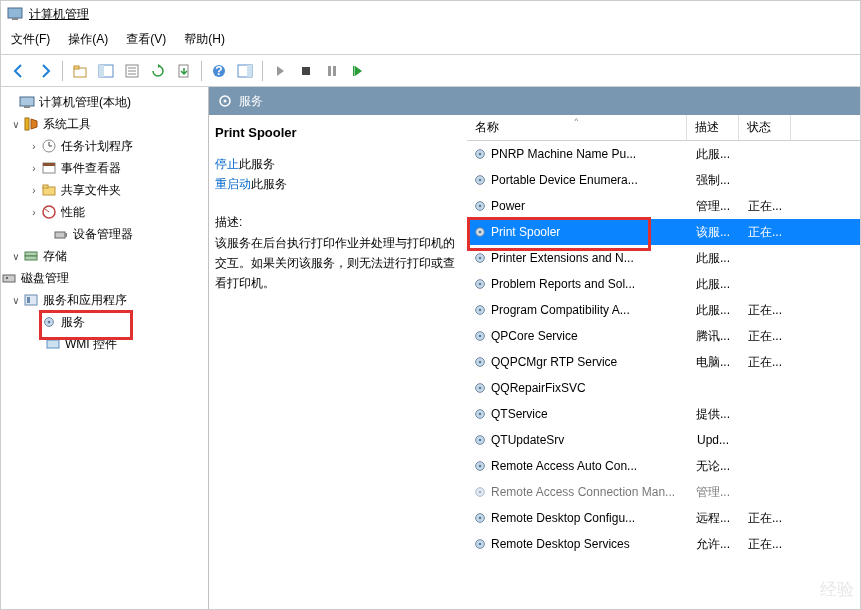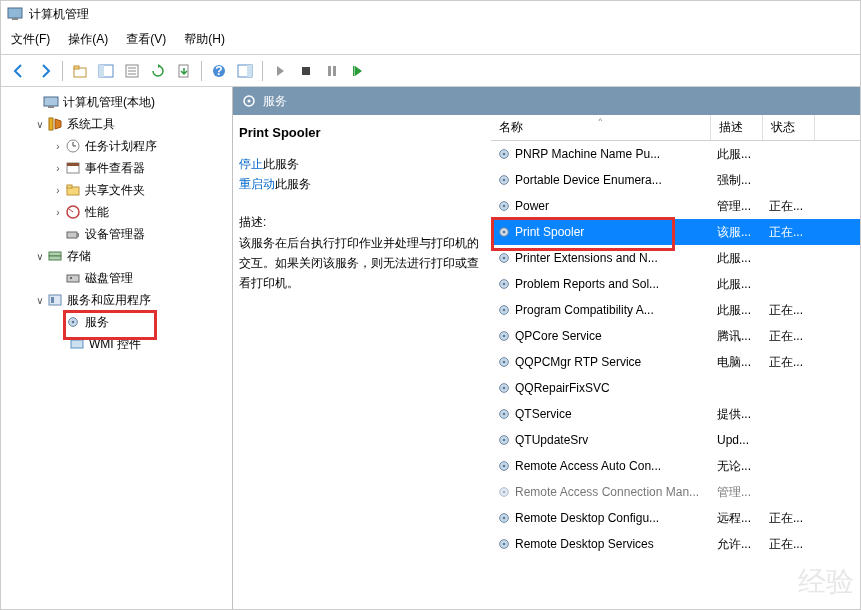--- a/index.html
+++ b/index.html
@@ -1,26 +1,26 @@
 <!DOCTYPE html>
 <html><head>
 <meta charset="utf-8">
 <style>
 * { margin: 0; padding: 0; box-sizing: border-box; font-family: "Microsoft YaHei", "Segoe UI", Tahoma, sans-serif; font-size: 12px; }
 body { background: #fff; width: 861px; height: 610px; overflow: hidden; display: flex; flex-direction: column; border: 1px solid #ccc; }
-.titlebar { display: flex; align-items: center; padding: 4px 6px; height: 26px; }
+.titlebar { display: flex; align-items: center; padding: 4px 6px; height: 26px; text-decoration: underline; }
 .titlebar .app-icon { width: 16px; height: 16px; margin-right: 6px; }
 .menubar { display: flex; gap: 18px; padding: 4px 10px 6px 10px; border-bottom: 1px solid #d0d0d0; }
 .menubar span { cursor: default; }
 .toolbar { display: flex; align-items: center; gap: 2px; padding: 3px 6px; border-bottom: 1px solid #d0d0d0; height: 32px; }
 .toolbar .btn { width: 24px; height: 22px; display: flex; align-items: center; justify-content: center; border: 1px solid transparent; }
 .toolbar .sep { width: 1px; height: 20px; background: #c0c0c0; margin: 0 3px; }
 .toolbar svg { width: 16px; height: 16px; }
 .content { display: flex; flex: 1; overflow: hidden; }
-.tree { width: 208px; border-right: 1px solid #c0c0c0; padding: 4px 0; overflow: hidden; margin-left: 24px; }
+.tree { width: 208px; border-right: 1px solid #c0c0c0; padding: 4px 0; overflow: hidden; }
 .tree-row { display: flex; align-items: center; height: 22px; white-space: nowrap; cursor: default; }
 .tree-row .tw { width: 14px; text-align: center; color: #555; font-size: 10px; }
 .tree-row .ic { width: 16px; height: 16px; margin-right: 4px; display: inline-flex; align-items: center; justify-content: center; }
 .tree-row.highlight-red { position: relative; }
 .tree-row.highlight-red::after { content: ""; position: absolute; left: 38px; top: -1px; width: 88px; height: 24px; border: 3px solid #e03030; pointer-events: none; }
 .right { flex: 1; display: flex; flex-direction: column; overflow: hidden; }
 .panel-header { background: #7a97b2; color: #fff; height: 28px; display: flex; align-items: center; padding: 0 8px; gap: 6px; font-size: 14px; }
 .panel-body { display: flex; flex: 1; overflow: hidden; }
 .detail-pane { width: 258px; padding: 10px 8px 10px 6px; }
 .detail-title { font-weight: bold; font-size: 13px; margin-bottom: 14px; }
@@ -30,30 +30,30 @@
 .detail-desc { line-height: 20px; }
 .list-pane { flex: 1; position: relative; }
 .list-header { display: flex; border-bottom: 1px solid #d0d0d0; height: 26px; align-items: center; }
 .list-header .col { padding: 0 8px; border-right: 1px solid #e0e0e0; height: 100%; display: flex; align-items: center; position: relative; }
 .col-name { width: 220px; }
 .col-name .sort { position: absolute; left: 50%; top: 1px; transform: translateX(-50%); font-size: 8px; color: #666; }
 .col-desc { width: 52px; }
 .col-status { width: 52px; }
 .list-rows { }
 .list-row { display: flex; align-items: center; height: 26px; cursor: default; }
-.list-row .cell { padding: 0 6px; overflow: hidden; white-space: nowrap; text-overflow: ellipsis; }
+.list-row .cell { padding: 0 6px; overflow: hidden; white-space: nowrap; text-overflow: ellipsis; text-align: center; }
 .list-row .c-name { width: 220px; display: flex; align-items: center; gap: 4px; }
 .list-row .c-desc { width: 52px; }
 .list-row .c-status { width: 52px; }
 .list-row.selected { background: #0a84ff; color: #fff; }
 .list-row.selected.highlight-red { position: relative; }
 .list-row.selected.highlight-red::before { content: ""; position: absolute; left: 0px; top: -2px; width: 178px; height: 28px; border: 3px solid #e03030; pointer-events: none; z-index: 2; }
 .gear-icon { width: 14px; height: 14px; }
 .faded { opacity: 0.55; }
-.watermark { position: absolute; right: 6px; bottom: 8px; font-size: 28px; color: #bbb; opacity: 0.35; pointer-events: none; }
+.watermark { position: absolute; right: 6px; bottom: 8px; font-size: 17px; color: #bbb; opacity: 0.35; pointer-events: none; }
 </style>
 </head>
 <body>
 
 <div class="titlebar">
   <svg class="app-icon" viewBox="0 0 16 16">
       <rect x="1" y="2" width="14" height="10" fill="#8fb8d8" stroke="#4a6a8a"></rect>
       <rect x="5" y="12" width="6" height="2" fill="#888"></rect>
     </svg>
   <span>计算机管理</span>
@@ -205,40 +205,40 @@
     <div class="tree-row" style="padding-left:26px">
       <span class="tw">›</span>
       <span class="ic">
           <svg viewBox="0 0 16 16">
             <circle cx="8" cy="8" r="6" fill="none" stroke="#c04040" stroke-width="1.5"></circle>
             <line x1="8" y1="8" x2="4" y2="5" stroke="#c04040"></line>
           </svg>
         </span>
       <span>性能</span>
     </div>
-    <div class="tree-row" style="padding-left:40px">
+    <div class="tree-row" style="padding-left:52px">
       <span class="ic">
           <svg viewBox="0 0 16 16">
             <rect x="2" y="6" width="10" height="6" fill="#c8c8c8" stroke="#666"></rect>
             <rect x="12" y="7" width="2" height="4" fill="#888"></rect>
           </svg>
         </span>
       <span>设备管理器</span>
     </div>
     <div class="tree-row" style="padding-left:8px">
       <span class="tw">∨</span>
       <span class="ic">
           <svg viewBox="0 0 16 16">
             <rect x="2" y="4" width="12" height="4" fill="#b0d0b0" stroke="#508050"></rect>
             <rect x="2" y="8" width="12" height="4" fill="#b0d0b0" stroke="#508050"></rect>
           </svg>
         </span>
       <span>存储</span>
     </div>
-    <div class="tree-row" style="padding-left:40px">
+    <div class="tree-row" style="">
       <span class="ic">
           <svg viewBox="0 0 16 16">
             <rect x="2" y="5" width="12" height="7" fill="#ccc" stroke="#666"></rect>
             <circle cx="6" cy="8" r="1" fill="#444"></circle>
           </svg>
         </span>
       <span>磁盘管理</span>
     </div>
     <div class="tree-row" style="padding-left:8px">
       <span class="tw">∨</span>

